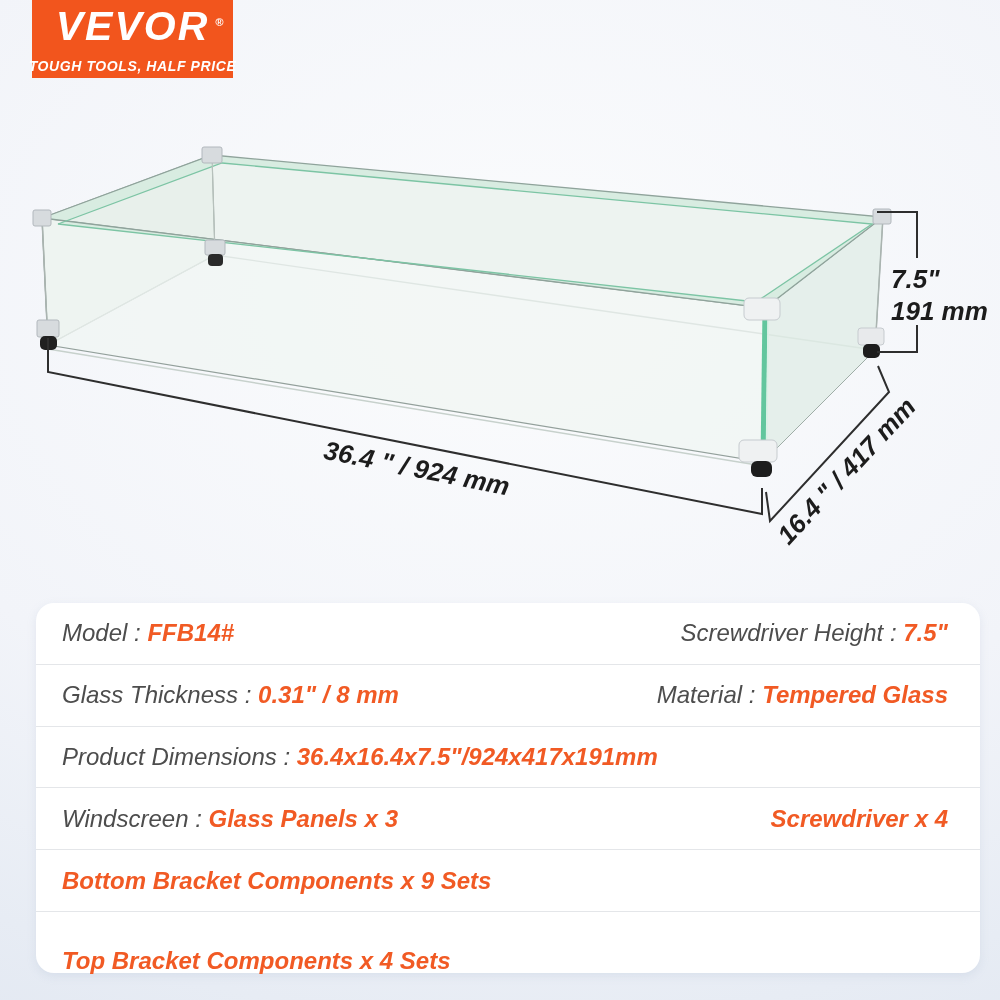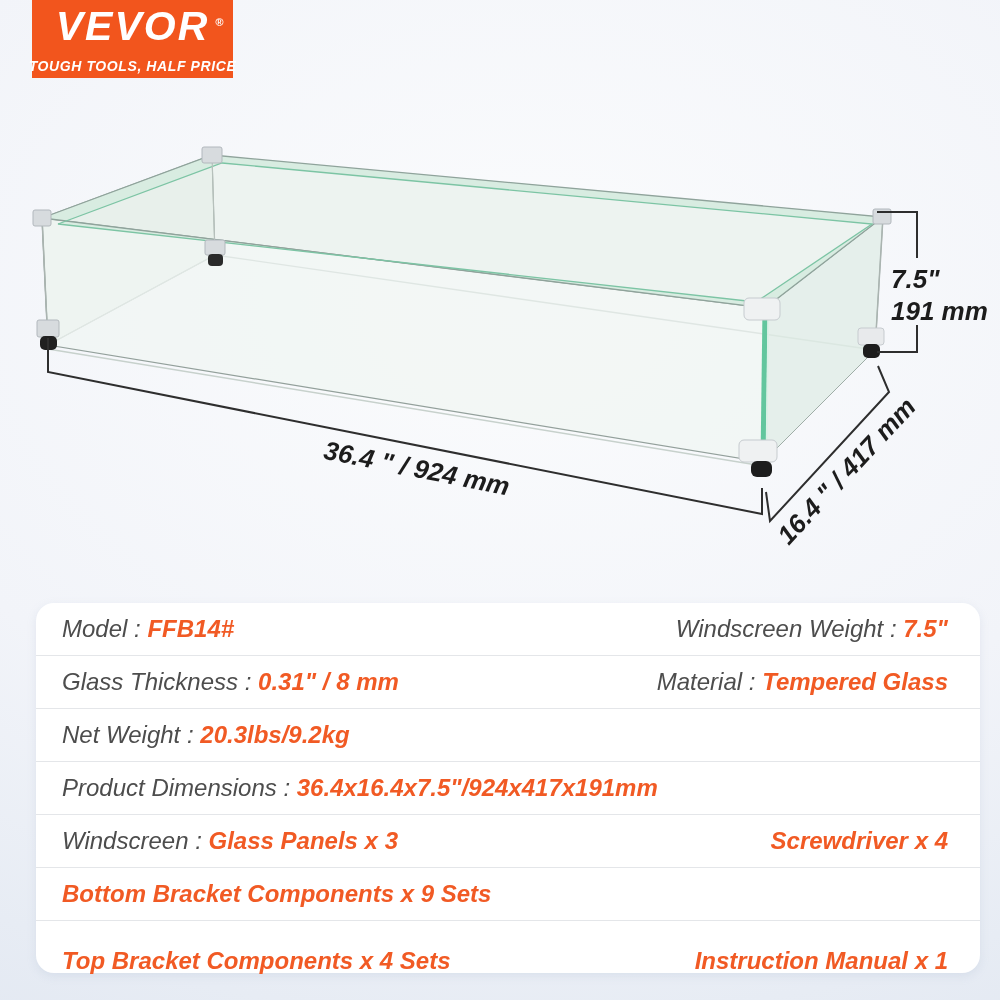--- a/index.html
+++ b/index.html
@@ -124,47 +124,42 @@
     <g stroke="#2e2e2e" stroke-width="2" fill="none">
       <path d="M766,372 L770,401 L889,272 L878,246"></path>
     </g>
     <text transform="translate(853,357) rotate(-47)" text-anchor="middle" font-size="26">16.4 " / 417 mm</text>
   </svg>
 
   <div class="spec-card">
 
     <div class="spec-row">
       <div class="cell-left"><span class="lbl">Model : </span><span class="val">FFB14#</span></div>
-      <div class="cell-right"><span class="lbl">Windscreen Weight : </span><span class="val">7.5"</span></div>
+      <div class="cell-right"><span class="lbl">Screwdriver Height : </span><span class="val">7.5"</span></div>
     </div>
 
     <div class="spec-row">
       <div class="cell-left"><span class="lbl">Glass Thickness : </span><span class="val">0.31" / 8 mm</span></div>
       <div class="cell-right"><span class="lbl">Material : </span><span class="val">Tempered Glass</span></div>
     </div>
 
-    <div class="spec-row">
-      <div class="cell-left"><span class="lbl">Net Weight : </span><span class="val">20.3lbs/9.2kg</span></div>
-      <div class="cell-right"><span class="lbl"></span><span class="val"></span></div>
-    </div>
 
     <div class="spec-row">
       <div class="cell-left"><span class="lbl">Product Dimensions : </span><span class="val">36.4x16.4x7.5"/924x417x191mm</span></div>
       <div class="cell-right"><span class="lbl"></span><span class="val"></span></div>
     </div>
 
     <div class="spec-row">
       <div class="cell-left"><span class="lbl">Windscreen : </span><span class="val">Glass Panels x 3</span></div>
       <div class="cell-right"><span class="lbl"></span><span class="val">Screwdriver x 4</span></div>
     </div>
 
     <div class="spec-row">
       <div class="cell-left"><span class="lbl"></span><span class="val">Bottom Bracket Components x 9 Sets</span></div>
       <div class="cell-right"><span class="lbl"></span><span class="val"></span></div>
     </div>
 
     <div class="spec-row">
       <div class="cell-left"><span class="lbl"></span><span class="val">Top Bracket Components x 4 Sets</span></div>
-      <div class="cell-right"><span class="lbl"></span><span class="val">Instruction Manual x 1</span></div>
     </div>
 
   </div>
 </div>
 
 </body></html>

